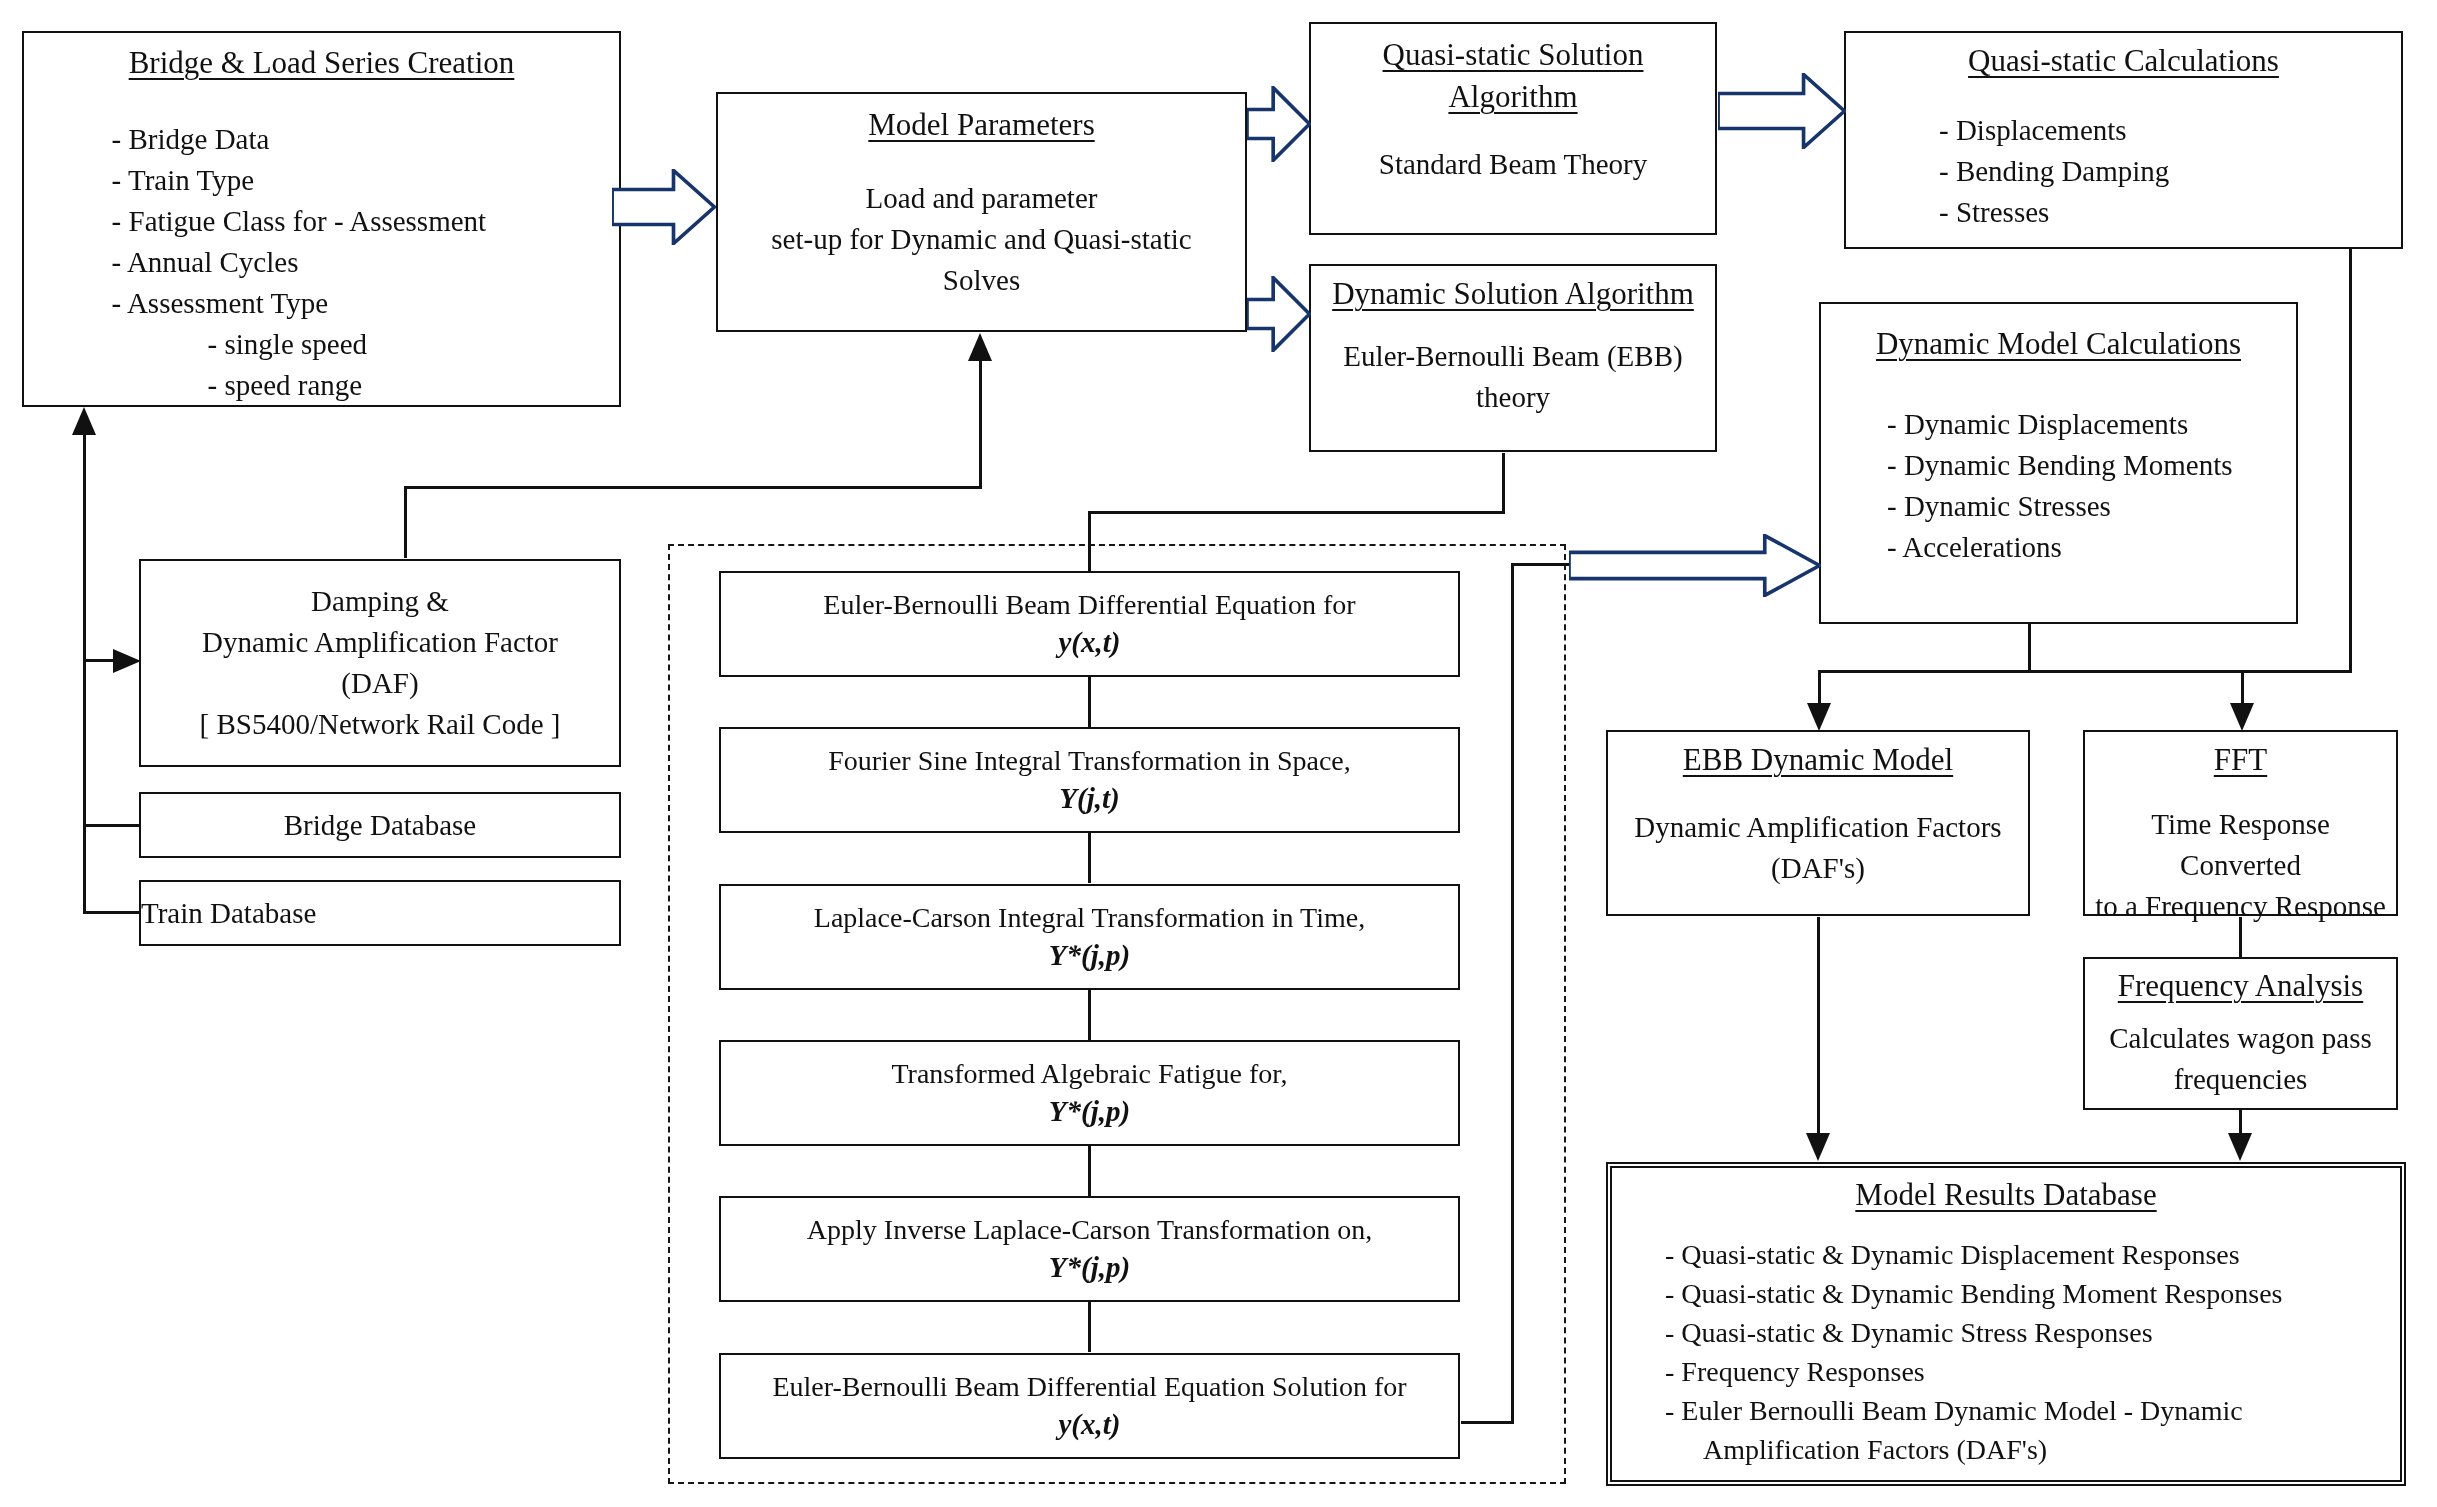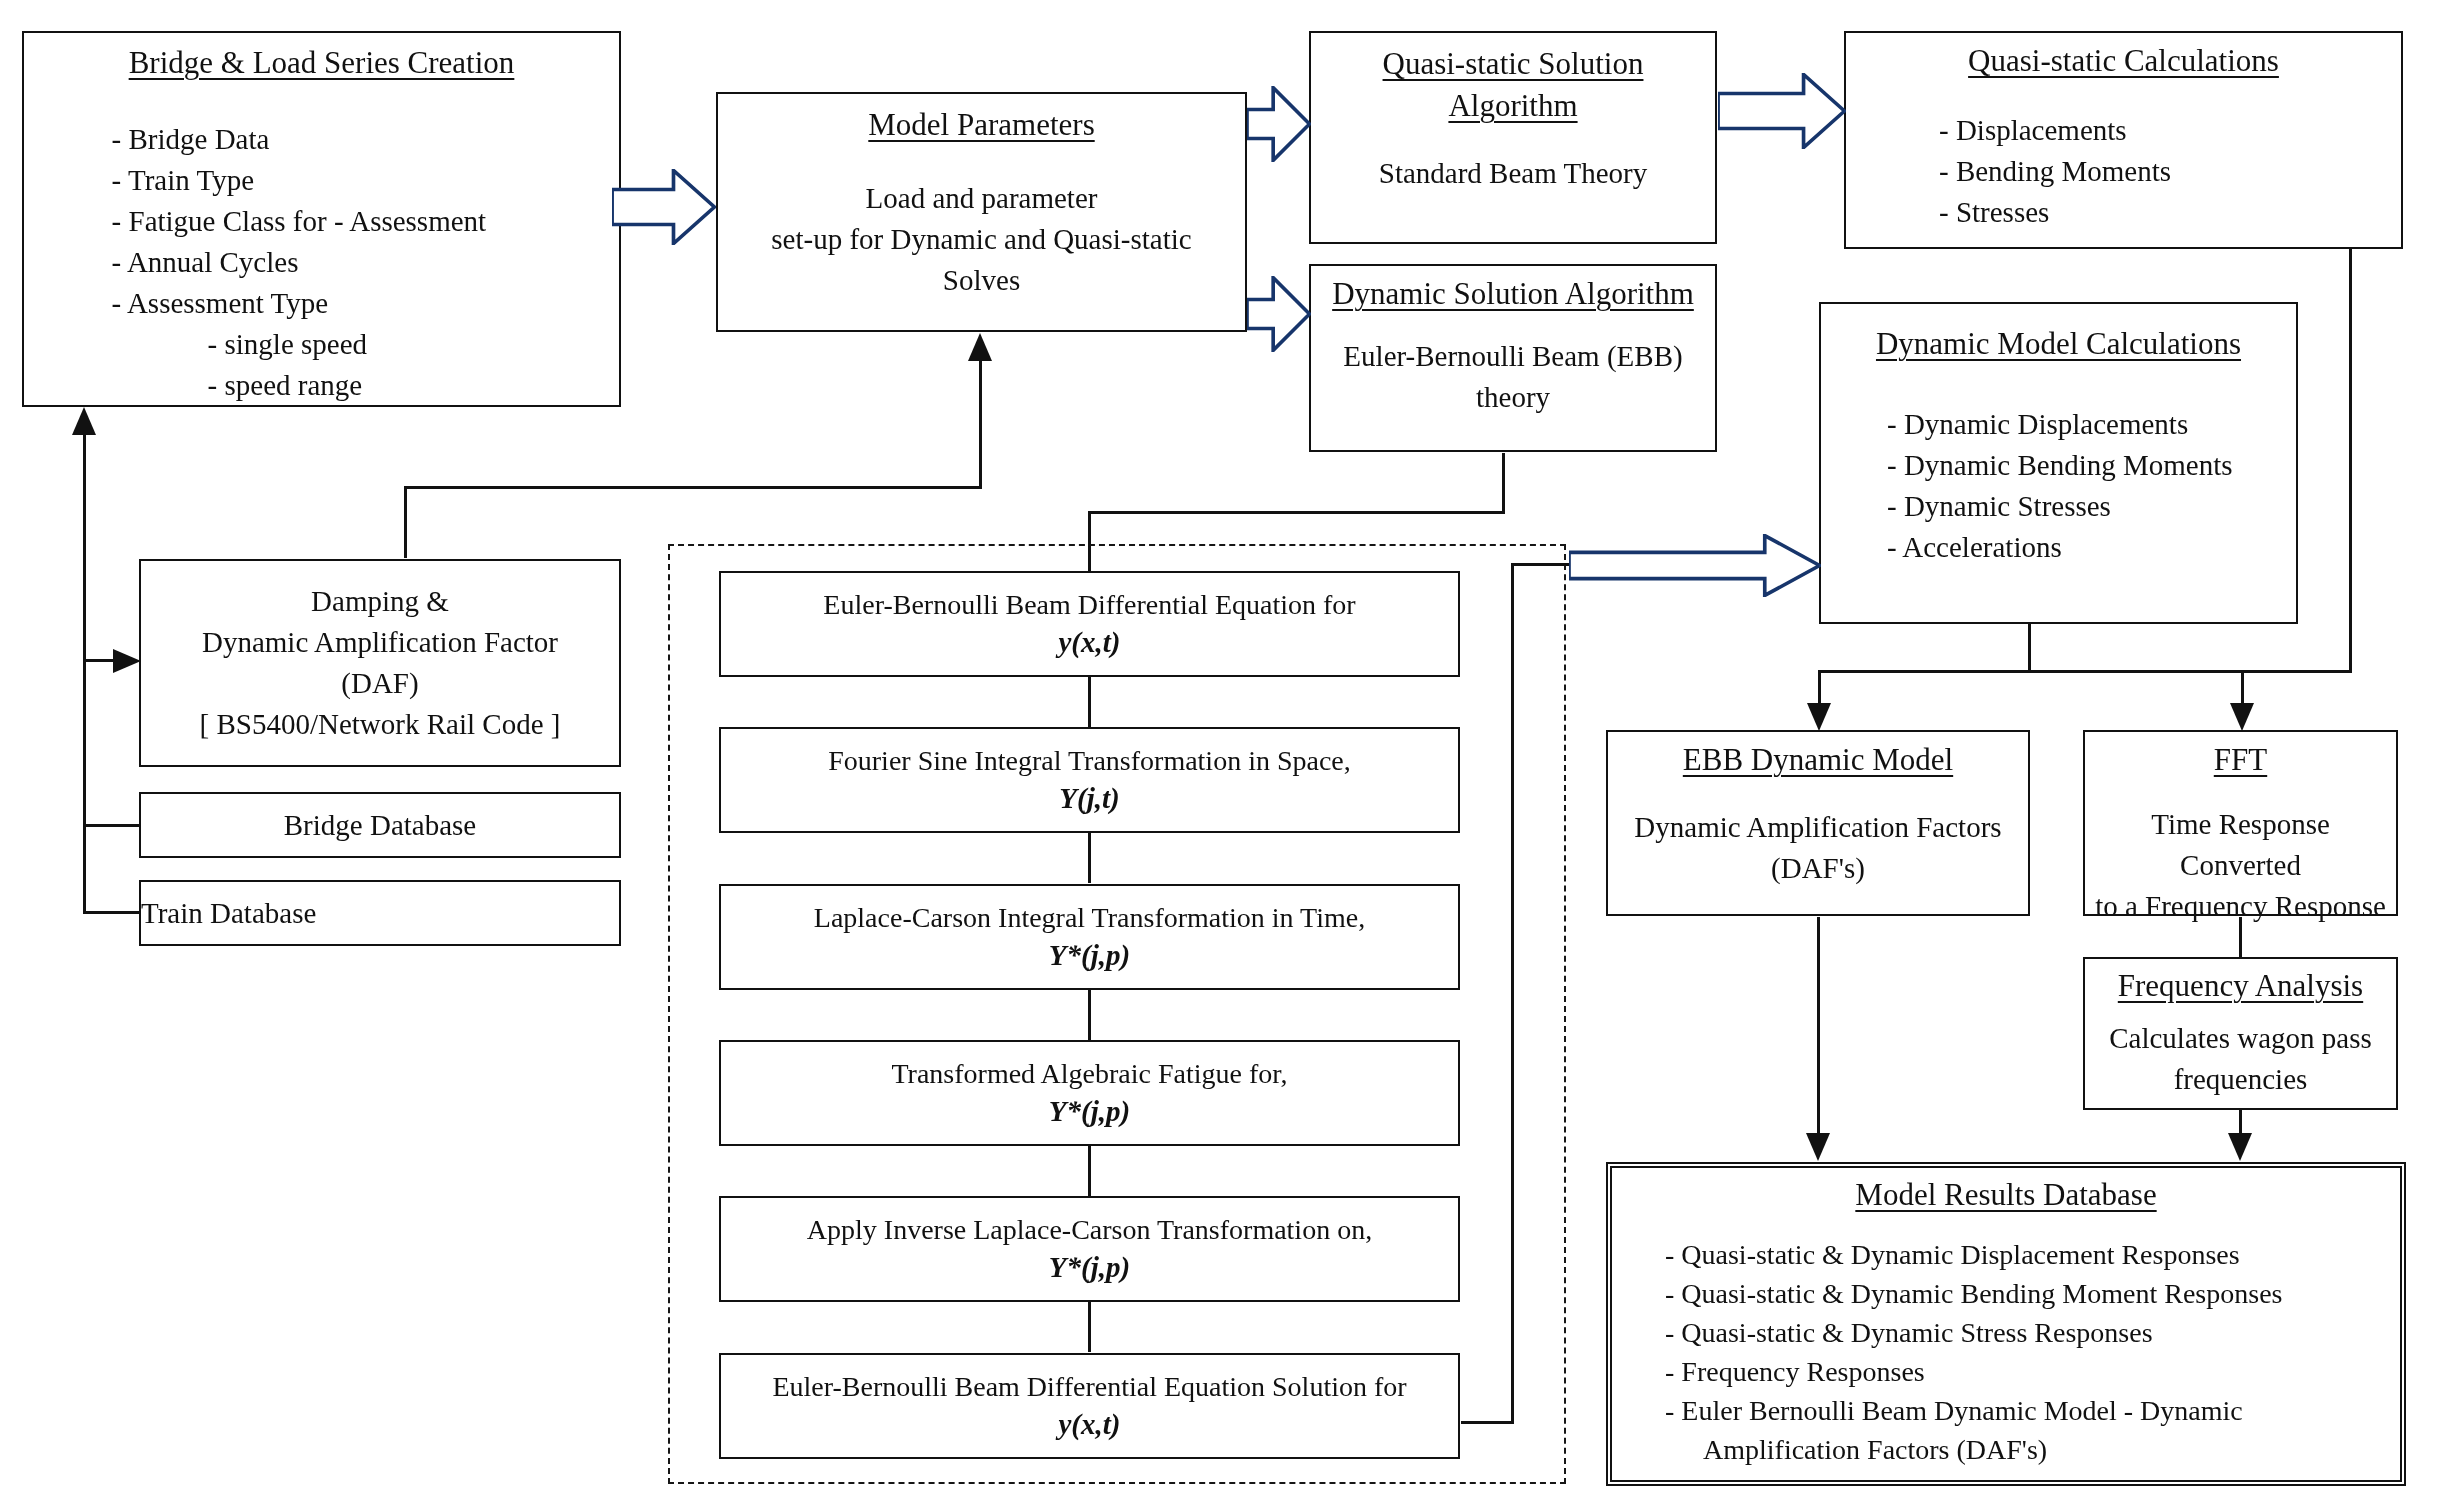--- a/index.html
+++ b/index.html
@@ -43,37 +43,37 @@
     </div>
   </div>
 
   <div class="box" style="left:716px;top:92px;width:531px;height:240px;padding:13px 10.2px;">
     <div class="title">Model Parameters</div>
     <div class="body-text" style="margin-top:35px;">Load and parameter
 set-up for Dynamic and Quasi-static
 Solves</div>
   </div>
 
-  <div class="box" style="left:1309px;top:31px;width:408px;height:213px;padding:10.2px 8.8px;">
+  <div class="box" style="left:1309px;top:22px;width:408px;height:213px;padding:10.2px 8.8px;">
     <div class="title" style="white-space:pre-line;line-height:42px;">Quasi-static Solution
 Algorithm</div>
     <div class="body-text" style="margin-top:26px;">Standard Beam Theory</div>
   </div>
 
   <div class="box" style="left:1309px;top:264px;width:408px;height:188px;padding:10.2px 8.8px;">
     <div class="title">Dynamic Solution Algorithm</div>
     <div class="body-text" style="margin-top:23.4px;">Euler-Bernoulli Beam (EBB)
 theory</div>
   </div>
 
   <div class="box" style="left:1844px;top:31px;width:559px;height:218px;padding:10.2px 13px;">
     <div class="title">Quasi-static Calculations</div>
     <div class="list" style="margin-top:31px;padding-left:80px;">
       <div>- Displacements</div>
-      <div>- Bending Moments</div>
+      <div>- Bending Damping</div>
       <div>- Stresses</div>
     </div>
   </div>
 
   <div class="box" style="left:1819px;top:302px;width:479px;height:322px;padding:22px 13px;">
     <div class="title">Dynamic Model Calculations</div>
     <div class="list" style="margin-top:42px;padding-left:53px;">
       <div>- Dynamic Displacements</div>
       <div>- Dynamic Bending Moments</div>
       <div>- Dynamic Stresses</div>

